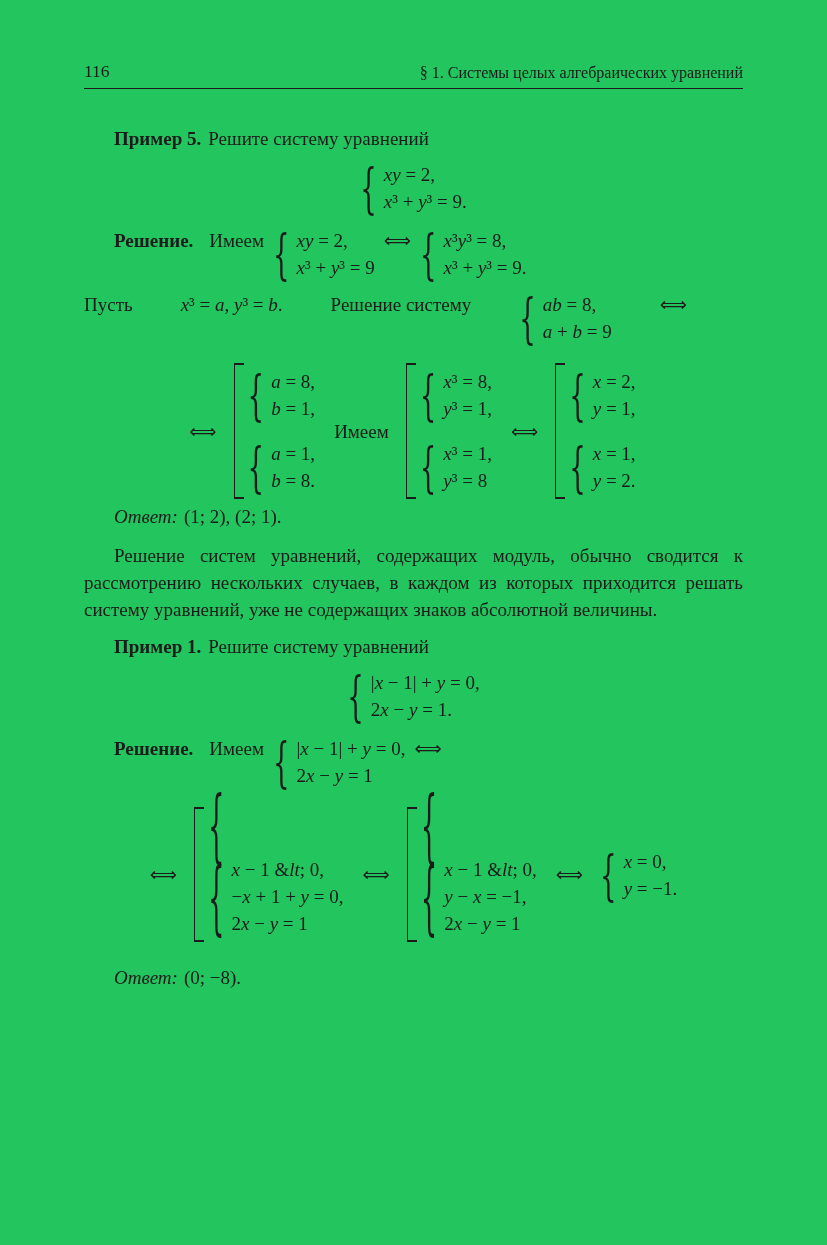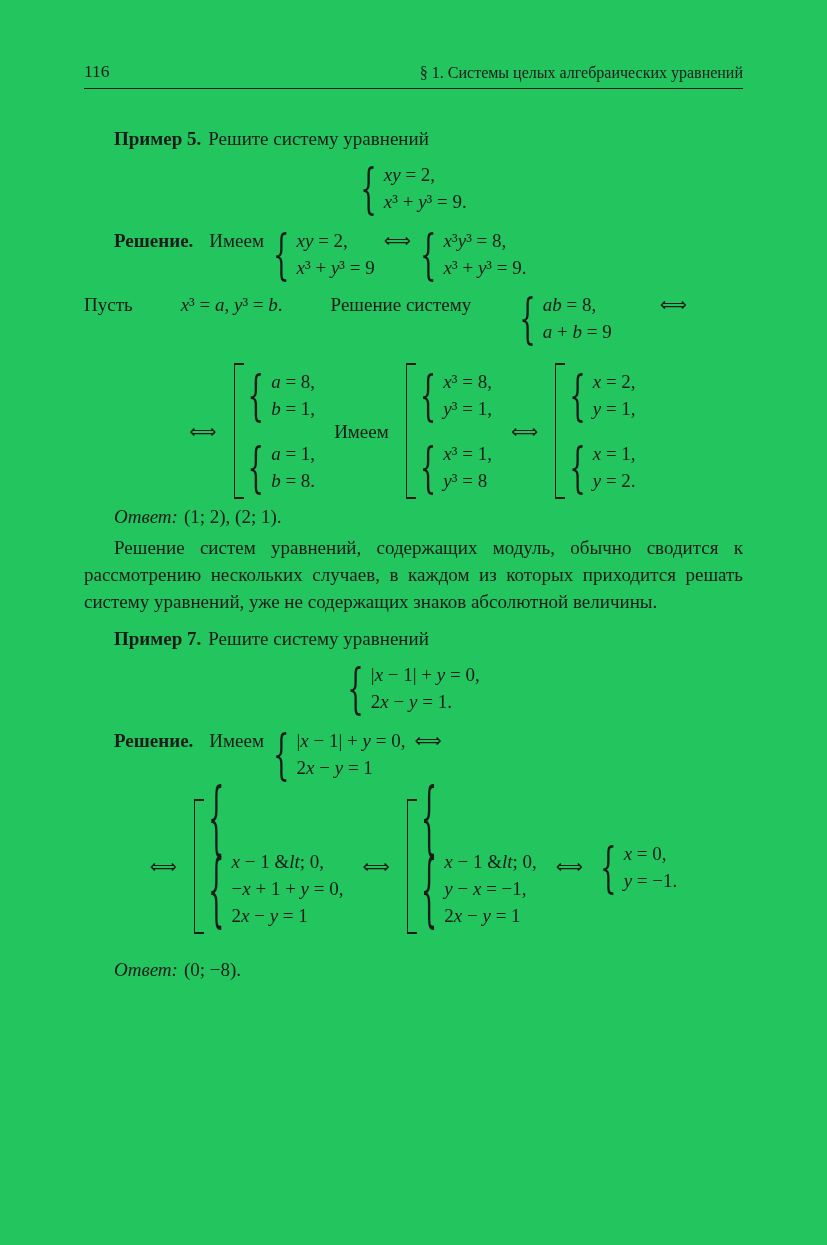--- a/index.html
+++ b/index.html
@@ -42,21 +42,21 @@
   .iff { font-family:"DejaVu Sans","Liberation Sans",sans-serif; font-size:19px; }
   .answer { padding-left:30px; }
   .answer .alabel { font-style:italic; margin-right:6px; }
   
   .mt-head { margin-top:10px; }
   .mt-disp { margin-top:9px; margin-bottom:7px; }
   .mt-sol  { margin-top:12px; }
   .mt-sub  { margin-top:10px;gap:48px; }
   .mt-big  { margin-top:18px; margin-bottom:4px; }
   .mt-ans  { margin-top:4px; }
-  .mt-par  { margin-top:4px; }
+  .mt-par  { margin-top:12px; }
   .mt-ans2 { margin-top:22px; }
 </style>
 </head>
 <body>
 
 <div class="page">
 
   <div class="pagehead">
     <span class="pnum">116</span>
     <span class="ptitle">§ 1. Системы целых алгебраических уравнений</span>
@@ -166,21 +166,21 @@
           <span class="ln"><i>y</i> = 2.</span>
         </span>
       </span>
     </span>
   </div>
 
   <p class="answer mt-ans"><span class="alabel">Ответ:</span><span>(1; 2), (2; 1).</span></p>
 
   <p class="para indent mt-par">Решение систем уравнений, содержащих модуль, обычно сводится к рассмотрению нескольких случаев, в каждом из которых приходится решать систему уравнений, уже не содержащих знаков абсолютной величины.</p>
 
-  <p class="para indent mt-head"><span class="lbl">Пример 7.</span><span>Решите систему уравнений</span></p>
+  <p class="para indent mt-head"><span class="lbl">Пример 1.</span><span>Решите систему уравнений</span></p>
 
   <div class="center-row mt-disp">
     <span class="sys two">
       <span class="brace">{</span>
       <span class="lines">
         <span class="ln">|<i>x</i> − 1| + <i>y</i> = 0,</span>
         <span class="ln">2<i>x</i> − <i>y</i> = 1.</span>
       </span>
     </span>
   </div>

